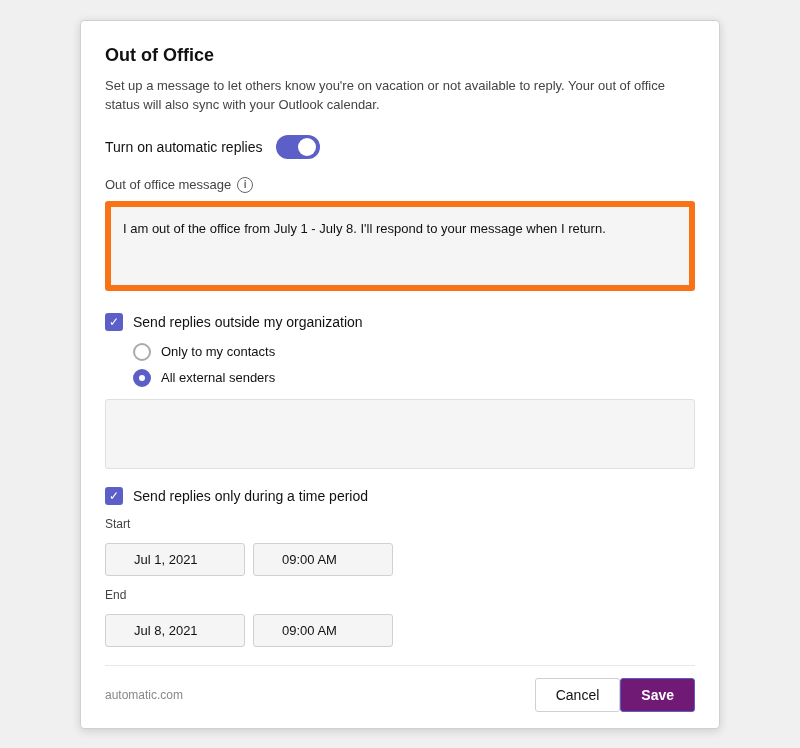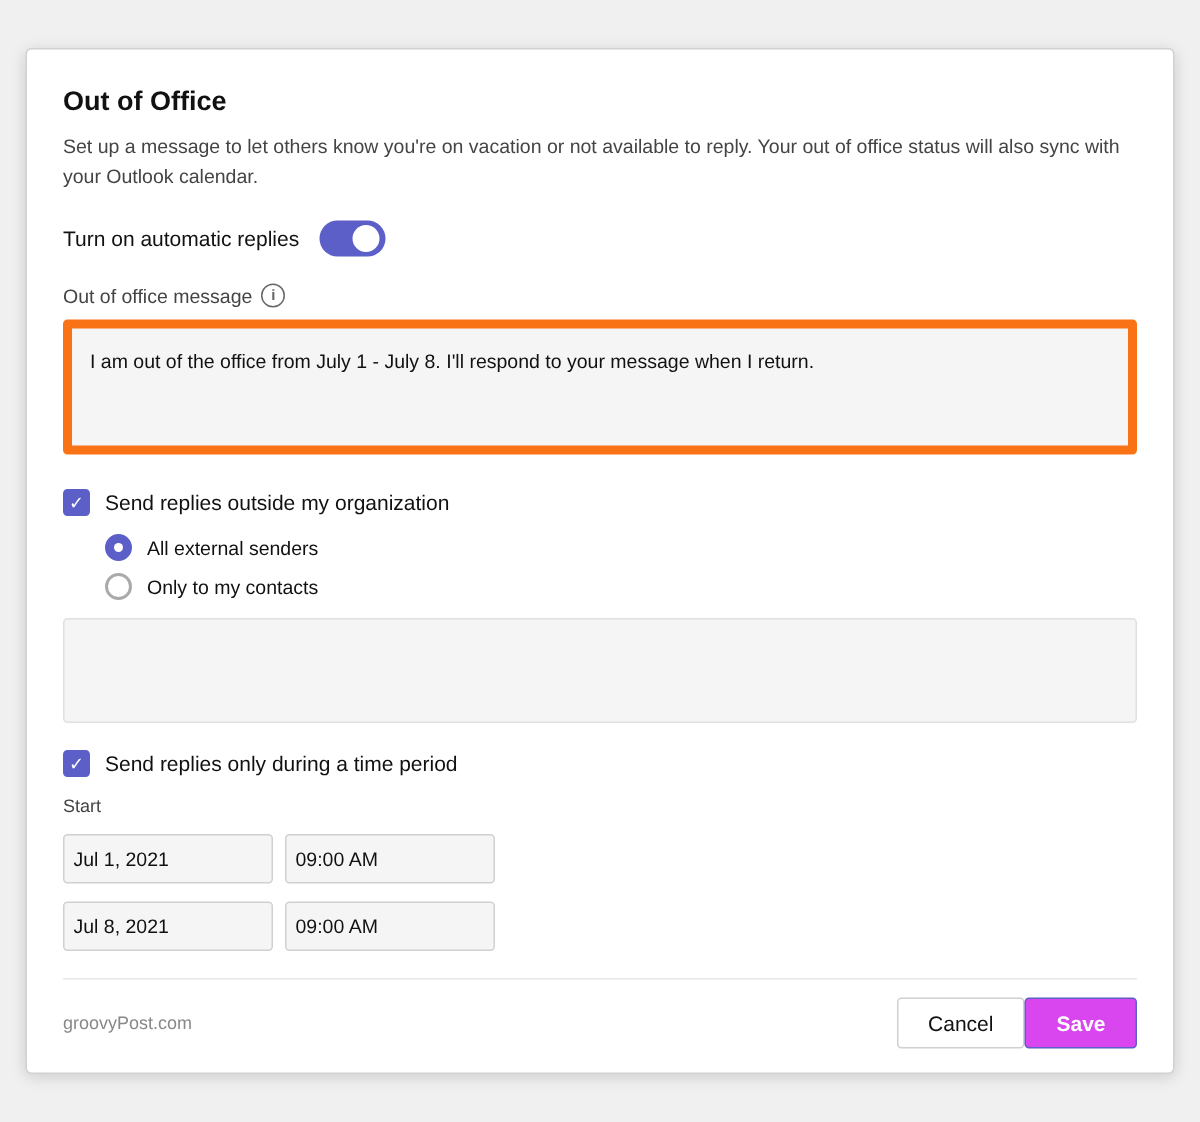--- a/index.html
+++ b/index.html
@@ -16,21 +16,21 @@
       justify-content: center;
       width: 800px;
       height: 748px;
       overflow: hidden;
     }
 
     .dialog {
       background: #ffffff;
       border: 1px solid #d1d1d1;
       border-radius: 4px;
-      width: 766px;
+      width: 640px;
       padding: 24px 24px 16px 24px;
       position: relative;
       box-shadow: 0 2px 10px rgba(0,0,0,0.15);
     }
 
     .dialog-title {
       font-size: 18px;
       font-weight: 600;
       color: #111;
       margin-bottom: 10px;
@@ -239,21 +239,21 @@
 
     .field-inputs {
       display: flex;
       gap: 8px;
     }
 
     .field-input {
       background: #f5f5f5;
       border: 1px solid #d0d0d0;
       border-radius: 3px;
-      padding: 8px 6px;
+      padding: 8px 28px;
       font-size: 13px;
       color: #111;
       font-family: inherit;
       outline: none;
       width: 140px;
       cursor: pointer;
     }
 
     .dialog-footer {
       display: flex;
@@ -278,21 +278,21 @@
       border: 1px solid #d0d0d0;
       border-radius: 3px;
       padding: 8px 20px;
       font-size: 14px;
       color: #111;
       cursor: pointer;
       font-family: inherit;
     }
 
     .btn-save {
-      background: #d946ef;
+      background: #701a75;
       border: 1px solid #5b5fc7;
       border-radius: 3px;
       padding: 8px 20px;
       font-size: 14px;
       color: #fff;
       cursor: pointer;
       font-family: inherit;
       font-weight: 600;
     }
   </style>
@@ -326,26 +326,26 @@
   <div class="checkbox-row">
     <div class="checkbox-custom">
       <span class="checkmark">✓</span>
     </div>
     <span class="checkbox-label">Send replies outside my organization</span>
   </div>
 
   
   <div class="radio-group">
     <div class="radio-row">
+      <div class="radio-custom"></div>
+      <span class="radio-label">Only to my contacts</span>
+    </div>
+    <div class="radio-row">
       <div class="radio-custom selected"></div>
       <span class="radio-label">All external senders</span>
-    </div>
-    <div class="radio-row">
-      <div class="radio-custom"></div>
-      <span class="radio-label">Only to my contacts</span>
     </div>
   </div>
 
   
   <div class="external-message-box"></div>
 
   
   <div class="time-period-section">
     <div class="checkbox-row">
       <div class="checkbox-custom">
@@ -358,30 +358,31 @@
 
       <div class="time-field-group">
         <span class="field-label">Start</span>
         <div class="field-inputs">
           <input class="field-input" type="text" readonly="" value="Jul 1, 2021" style="">
           <input class="field-input" type="text" readonly="" value="09:00 AM" style="">
         </div>
       </div>
 
       <div class="time-field-group">
+        <span class="field-label">End</span>
         <div class="field-inputs">
           <input class="field-input" type="text" readonly="" value="Jul 8, 2021" style="">
           <input class="field-input" type="text" readonly="" value="09:00 AM" style="">
         </div>
       </div>
     </div>
   </div>
 
   
   <div class="dialog-footer">
-    <span class="footer-brand">groovyPost.com</span>
+    <span class="footer-brand">automatic.com</span>
     <div class="footer-buttons">
       <button class="btn-cancel">Cancel</button>
       <button class="btn-save">Save</button>
     </div>
   </div>
 
 </div>
 
 </body></html>

